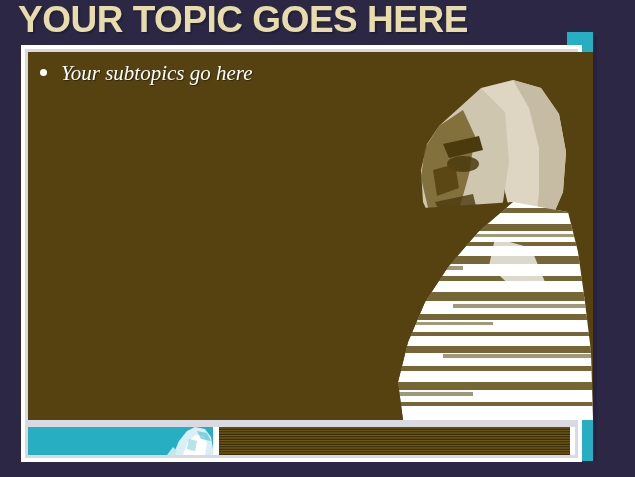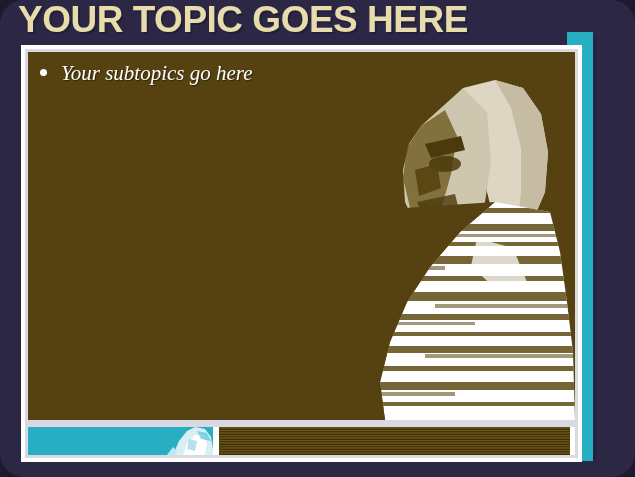--- a/index.html
+++ b/index.html
@@ -7,21 +7,20 @@
     padding: 0;
     background: #1d1a30;
   }
   #slide {
     position: relative;
     width: 635px;
     height: 477px;
     overflow: hidden;
     background: #2b2745;
     font-family: "Liberation Sans", sans-serif;
-    border-radius: 24px;
   }
 
   
   #title {
     position: absolute;
     left: 18px;
     top: -2px;
     width: 600px;
     height: 44px;
     line-height: 44px;
@@ -74,20 +73,21 @@
 
   
   .content-panel {
     position: absolute;
     left: 28px;
     top: 52px;
     width: 547px;
     height: 368px;
     background: #554210;
     overflow: hidden;
+    padding-left: 18px;
   }
 
   
   .bullet-row {
     position: absolute;
     left: 12px;
     top: 9px;
     display: flex;
     align-items: baseline;
   }

